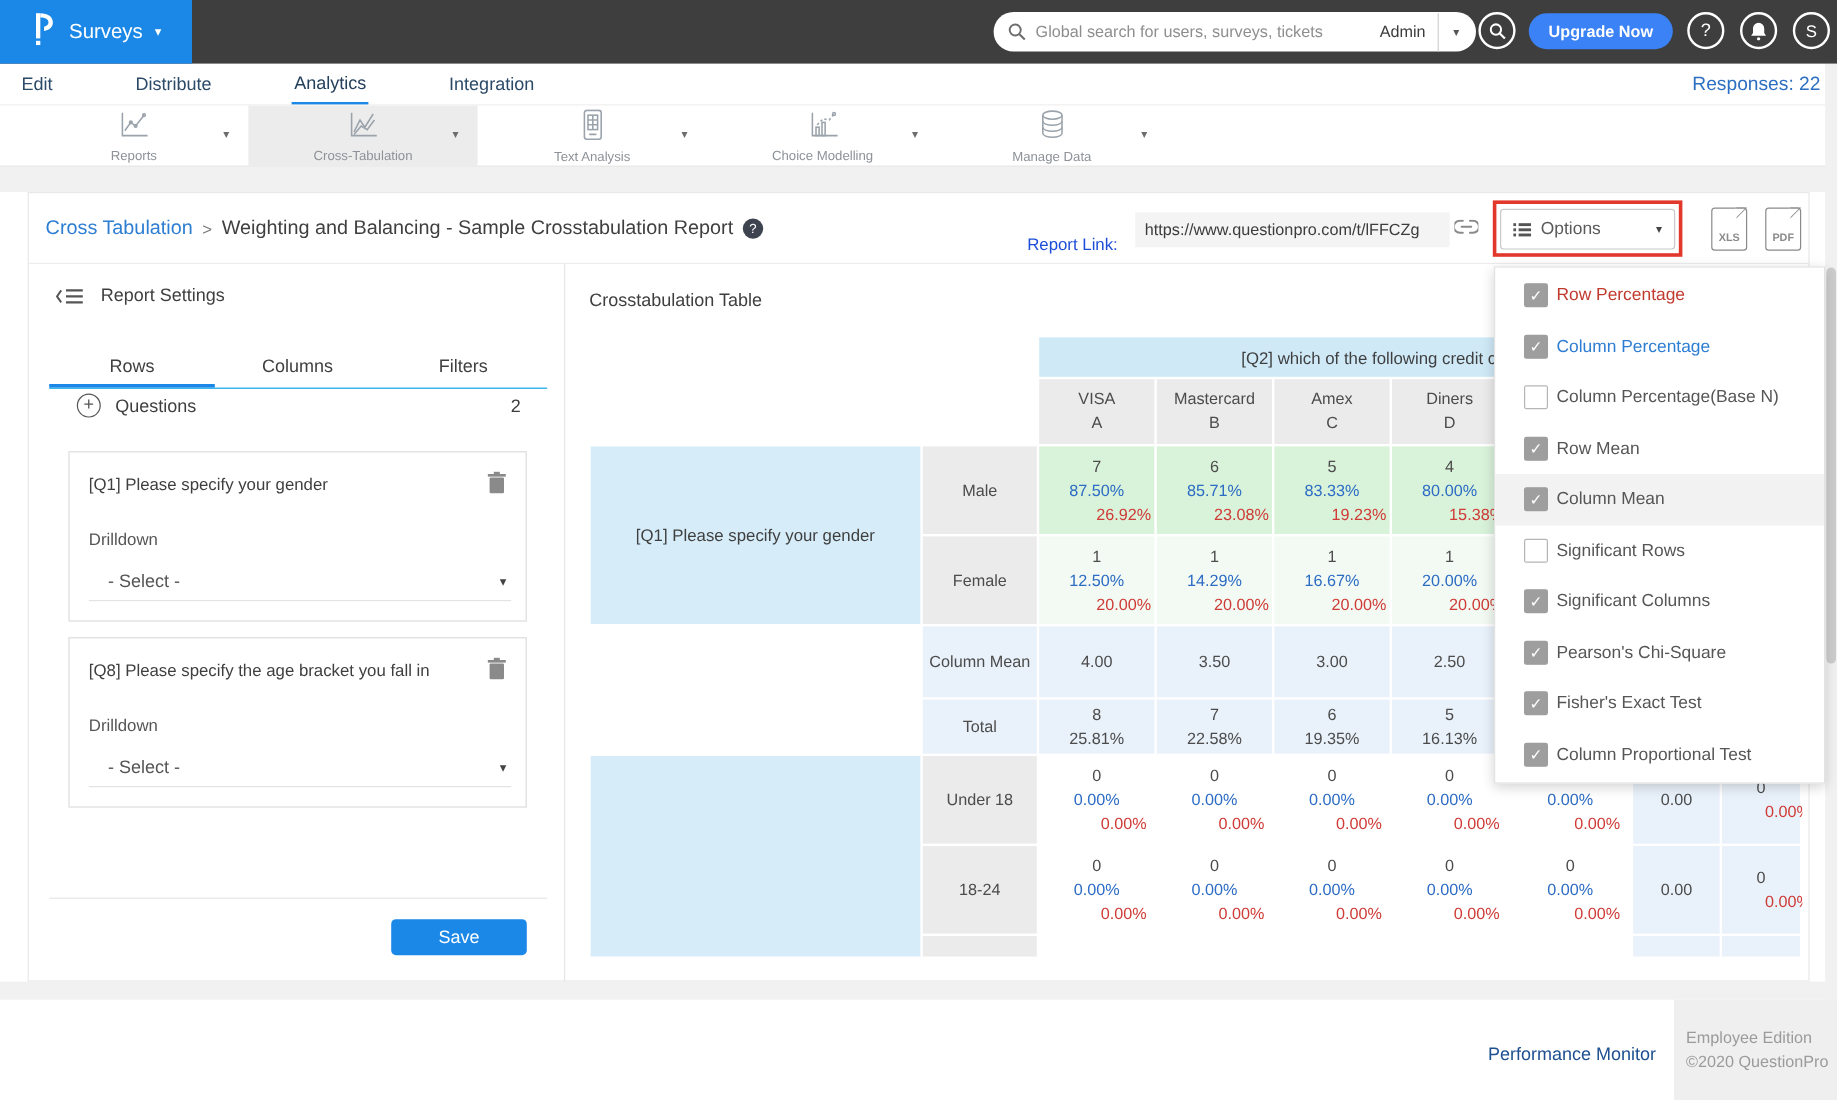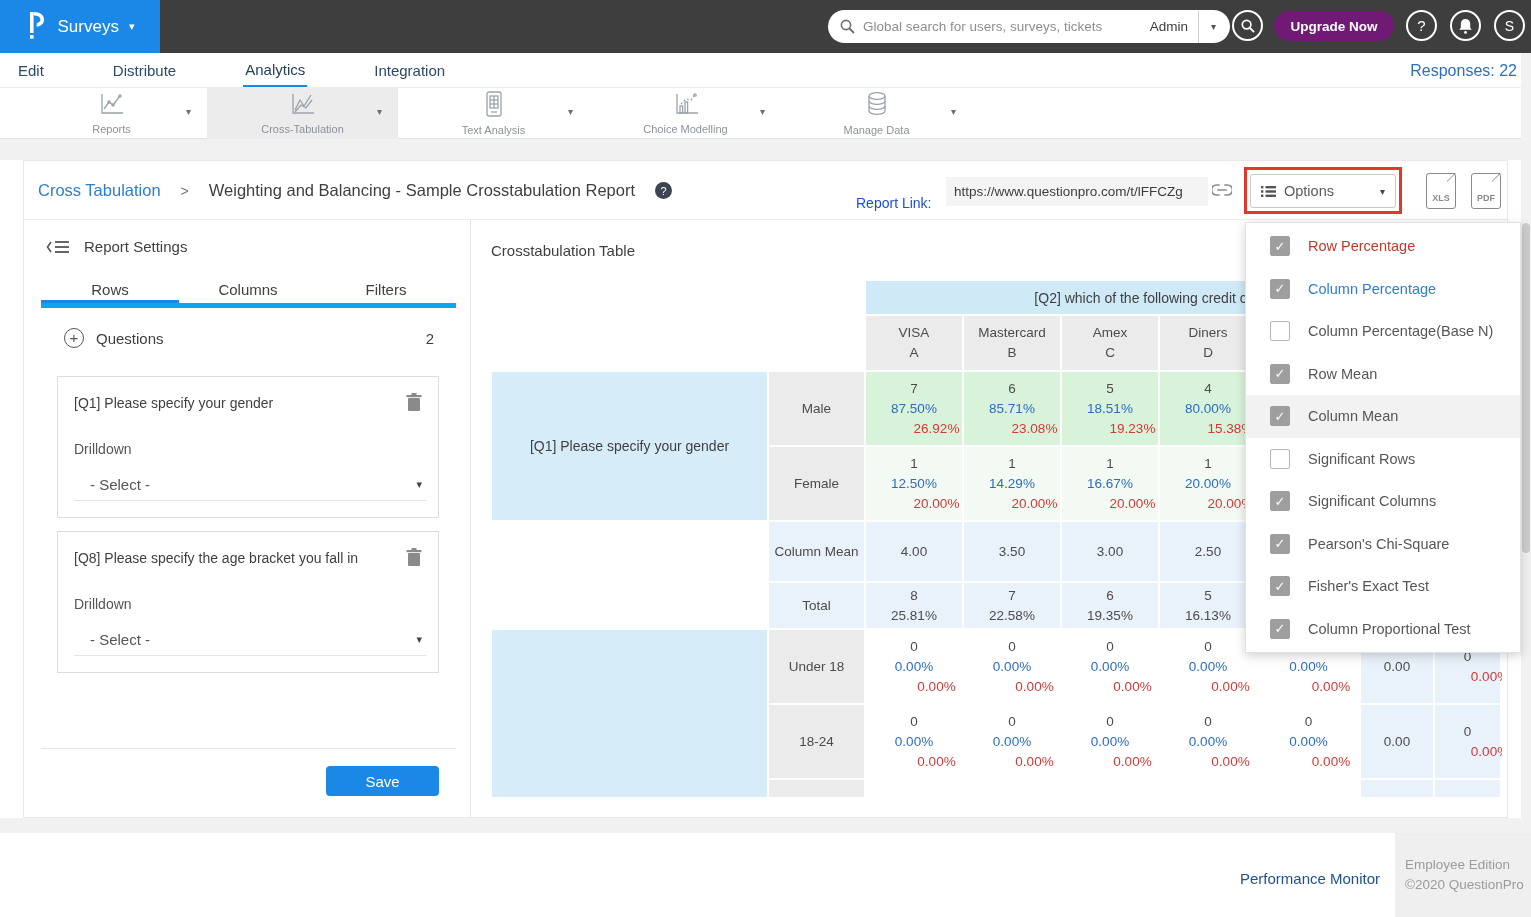--- a/index.html
+++ b/index.html
@@ -19,21 +19,21 @@
   .search-pill { position:absolute; left:828px; top:10px; width:402px; height:33px; background:#fff;
                  border-radius:17px; display:flex; align-items:center; padding:0 10px 0 12px; }
   .search-pill input { flex:1; border:none; outline:none; font-size:13.5px; color:#444; background:transparent;
                        font-family:"Liberation Sans", sans-serif; }
   .search-pill input::placeholder { color:#8e8e8e; }
   .scope { color:#3c3c3c; font-size:13.5px; margin:0 10px 0 6px; cursor:pointer; }
   .pill-div { width:1px; height:32px; background:#cfcfcf; }
   .pill-caret { color:#555; font-size:10px; margin:0 4px 0 12px; cursor:pointer; }
   .ring-btn { position:absolute; top:10px; width:31px; height:31px; border:2px solid #fff; border-radius:50%;
               display:flex; align-items:center; justify-content:center; color:#fff; cursor:pointer; background:transparent; }
-  .upgrade { position:absolute; left:1274px; top:11px; width:120px; height:30px; background:#701a75; border:none;
+  .upgrade { position:absolute; left:1274px; top:11px; width:120px; height:30px; background:#3b82f6; border:none;
              border-radius:15px; color:#fff; font-size:13.5px; font-weight:bold; cursor:pointer;
              font-family:"Liberation Sans", sans-serif; }
 
   
   .navrow { position:absolute; left:0; top:53px; width:1531px; height:35px; background:#fff;
             border-bottom:1px solid #ececec; display:flex; align-items:center;gap:20px; }
   .nav-item { font-size:15px; color:#2b4a68; margin-left:45px; padding:7px 2px; cursor:pointer; }
   .nav-item:first-child { margin-left:16px; }
   .nav-item.active { border-bottom:2px solid #1b87e6; color:#24405c; }
   .responses { position:absolute; right:14px; top:9px; color:#2d6fc1; font-size:16px; }
@@ -48,21 +48,21 @@
   .tool svg { stroke:#9aa3ab; fill:none; stroke-width:1.3; }
   .tool-caret { position:absolute; top:18px; color:#6d6d6d; font-size:10px; cursor:pointer; }
 
   .grayband-top { position:absolute; left:0; top:139px; width:1531px; height:21px; background:#f1f1f2; }
   .grayband-bottom { position:absolute; left:0; top:818px; width:1531px; height:15px; background:#f1f1f2; }
 
   
   .card { position:absolute; left:23px; top:160px; width:1485px; height:658px; background:#fff;
           border:1px solid #e8e8e8; }
   .card-header { position:absolute; left:0; top:0; width:100%; height:59px; border-bottom:1px solid #ededed; }
-  .rep-crumb { position:absolute; left:14px; top:20px; font-size:16.5px; display:flex; align-items:center; gap:20px; }
+  .rep-crumb { position:absolute; left:14px; top:20px; font-size:16.5px; display:flex; align-items:center; gap:8px; }
   .rep-crumb .link { color:#2d7dd2; cursor:pointer; }
   .rep-crumb .gt { color:#777; font-size:14px; }
   .rep-crumb .title { color:#3f3f3f; }
   .help-dot { width:17px; height:17px; border-radius:50%; background:#3d4450; color:#fff; font-size:11px;
               display:flex; align-items:center; justify-content:center; cursor:pointer; }
   .replink-label { position:absolute; left:832px; top:34px; font-size:14px; color:#1d4ed8; }
   .replink-box { position:absolute; left:922px; top:16px; width:262px; height:29px; background:#f4f4f4;
                  border:none; outline:none; padding:0 8px; font-size:13.5px; color:#3c3c3c;
                  font-family:"Liberation Sans", sans-serif; }
   .linkicon { position:absolute; left:1188px; top:21px; cursor:pointer; }
@@ -79,21 +79,21 @@
                     border-left:9px solid #8a8a8a; border-bottom:9px solid transparent; }
   .doc-icon .fold:after { content:""; position:absolute; left:-10px; top:1px; width:0; height:0;
                           border-left:8px solid #fff; border-bottom:8px solid transparent; }
   .doc-icon .doc-lbl { position:absolute; left:0; bottom:5px; width:100%; text-align:center;
                        font-size:9px; font-weight:bold; color:#8a8a8a; }
 
   
   .left-panel { position:absolute; left:0; top:59px; width:447px; height:598px; border-right:1px solid #e5e5e5; }
   .rs-head { position:absolute; left:22px; top:18px; display:flex; align-items:center; gap:14px; cursor:pointer; }
   .rs-head .t { font-size:15px; color:#3f3f3f; }
-  .tabs { position:absolute; left:17px; top:58px; width:415px; height:30px; display:flex; border-bottom:5px solid #0ea5e9; }
+  .tabs { position:absolute; left:17px; top:74px; width:415px; height:30px; display:flex; border-bottom:1px solid #0ea5e9; }
   .tab { width:138px; text-align:center; font-size:15px; color:#3f3f3f; cursor:pointer; padding-top:3px; }
   .tab.active { border-bottom:3px solid #1b87e6; }
   .q-row { position:absolute; left:40px; top:108px; width:370px; display:flex; align-items:center; }
   .plus-circle { width:20px; height:20px; border:1.6px solid #555; border-radius:50%; color:#555;
                  font-size:15px; line-height:17px; text-align:center; cursor:pointer; }
   .q-row .q-lbl { font-size:15px; color:#3f3f3f; margin-left:12px; }
   .q-row .q-cnt { margin-left:auto; font-size:15px; color:#3f3f3f; }
   .q-card { position:absolute; left:33px; width:382px; height:142px; border:1px solid #ddd; background:#fff; }
   .q-card .q-title { position:absolute; left:16px; top:18px; font-size:14px; color:#3f3f3f; width:320px; }
   .trash { position:absolute; right:16px; top:16px; cursor:pointer; }
@@ -128,21 +128,21 @@
   .qhead { color:#3f3f3f; font-size:14px; }
 
   
   .dropdown { position:absolute; left:1245px; top:222px; width:276px; background:#fff; z-index:55;
               border:1px solid #e2e2e2; box-shadow:0 3px 10px rgba(0,0,0,.18); padding:2px 0; }
   .dd-item { height:42.5px; display:flex; align-items:center; padding-left:24px; cursor:pointer; }
   .dd-item.hover { background:#f2f2f2; }
   .cb { width:20px; height:20px; border-radius:2px; background:#fff; border:1.5px solid #b5b5b5;
         display:flex; align-items:center; justify-content:center; color:#fff; font-size:13px; cursor:pointer; }
   .cb.checked { background:#9e9e9e; border-color:#9e9e9e; }
-  .dd-lbl { margin-left:18px; font-size:14.5px; color:#565656; }
+  .dd-lbl { margin-left:7px; font-size:14.5px; color:#565656; }
   .dd-lbl.red { color:#c13a2e; }
   .dd-lbl.blue { color:#2d7dd2; }
 
   
   .scrollbar { position:absolute; right:0; top:53px; width:10px; height:864px; background:#f1f1f1; }
   .scroll-thumb { position:absolute; left:1px; top:170px; width:8px; height:330px; background:#cdcdcd; border-radius:4px; }
   .footer-link { position:absolute; left:1240px; top:870px; font-size:15px; color:#1d4f91; cursor:pointer; }
   .footer-box { position:absolute; left:1395px; top:833px; width:136px; height:84px; background:#efefef;
                 display:flex; flex-direction:column; justify-content:center; padding-left:10px;
                 font-size:13.5px; color:#9b9b9b; line-height:20px; }
@@ -416,21 +416,21 @@
         <span class="rp">87.50%</span>
         <span class="cp">26.92%</span>
       </div>
       <div class="cell bg-green" style="grid-column:4; grid-row:3;">
         <span class="cnt">6</span>
         <span class="rp">85.71%</span>
         <span class="cp">23.08%</span>
       </div>
       <div class="cell bg-green" style="grid-column:5; grid-row:3;">
         <span class="cnt">5</span>
-        <span class="rp">18.51%</span>
+        <span class="rp">83.33%</span>
         <span class="cp">19.23%</span>
       </div>
       <div class="cell bg-green" style="grid-column:6; grid-row:3;">
         <span class="cnt">4</span>
         <span class="rp">80.00%</span>
         <span class="cp">15.38%</span>
       </div>
       <div class="cell bg-green" style="grid-column:7; grid-row:3;"></div>
       <div class="cell bg-lblue" style="grid-column:8; grid-row:3;"></div>
       <div class="cell bg-lblue" style="grid-column:9; grid-row:3;"></div>

